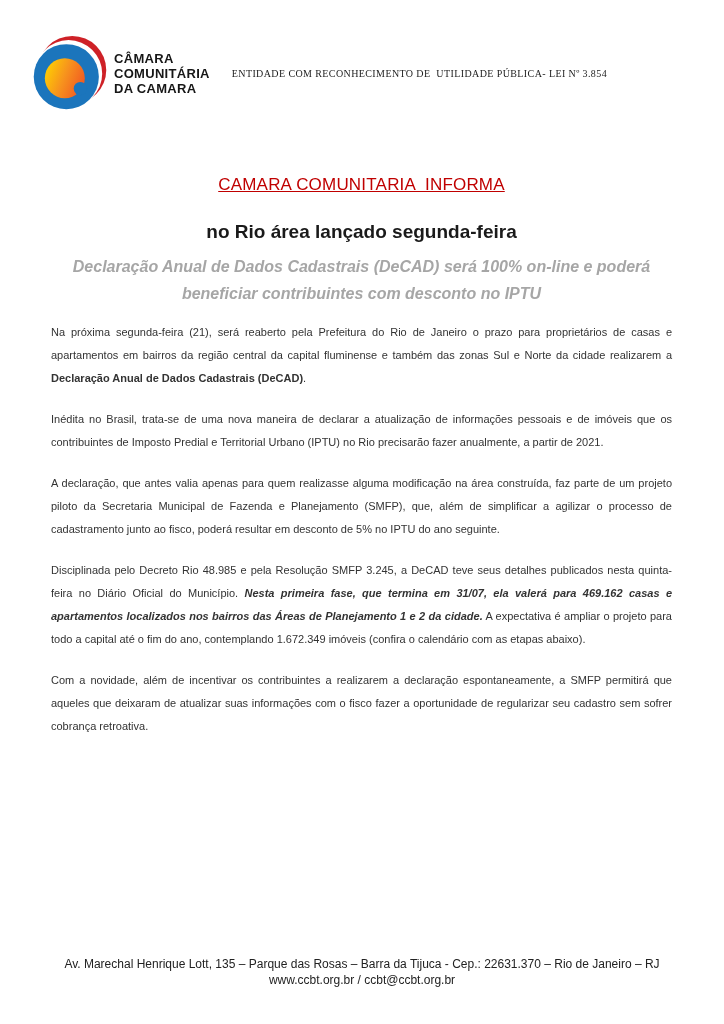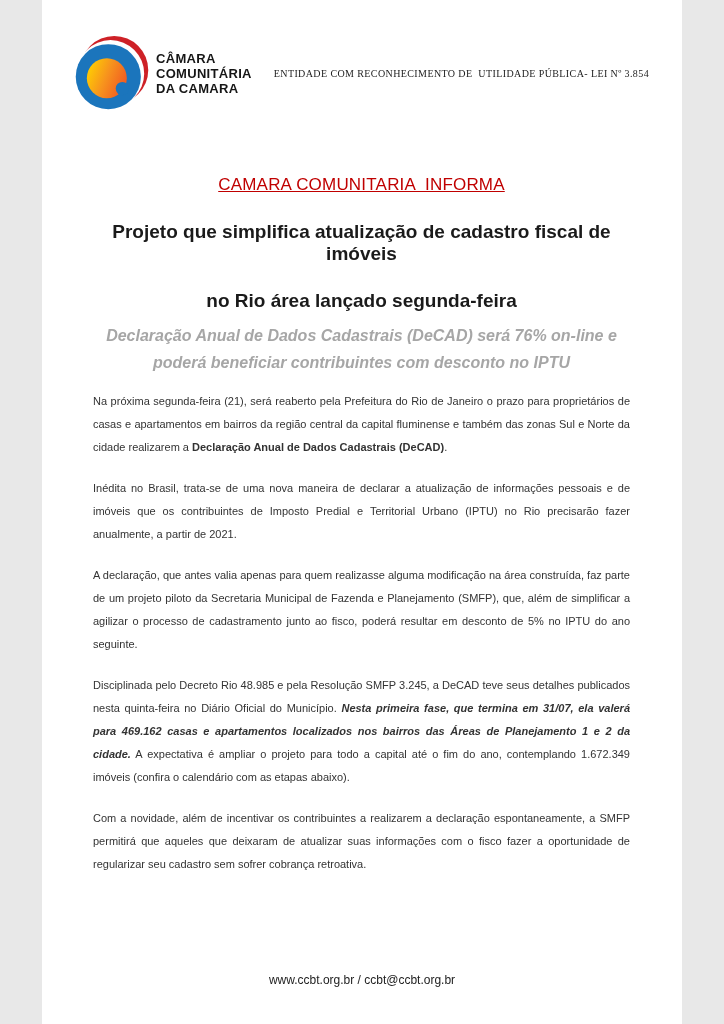--- a/index.html
+++ b/index.html
@@ -1,18 +1,18 @@
 <!DOCTYPE html>
 <html><head>
 <meta charset="utf-8">
 <style>
   html, body { margin: 0; padding: 0; background: #e8e8e8; }
   .page {
     position: relative;
-    width: 640px;
+    width: 724px;
     height: 1024px;
     margin: 0 auto;
     background: #ffffff;
     font-family: "Liberation Sans", sans-serif;
     overflow: hidden;
   }
 
   
   .header {
     position: absolute;
@@ -123,29 +123,29 @@
     <div class="logo-text">
       <div>CÂMARA</div>
       <div>COMUNITÁRIA</div>
       <div>DA CAMARA</div>
     </div>
     <div class="entity-line">ENTIDADE COM RECONHECIMENTO DE  UTILIDADE PÚBLICA- LEI Nº 3.854</div>
   </div>
 
   <div class="content">
     <div class="banner">CAMARA COMUNITARIA  INFORMA</div>
-    <div class="headline-line">Projeto que simplifica atualização de cadastro fiscal de imóveis</div>
     <div class="headline-line second">no Rio área lançado segunda-feira</div>
-    <div class="subtitle">Declaração Anual de Dados Cadastrais (DeCAD) será 76% on-line e poderá beneficiar contribuintes com desconto no IPTU</div>
+    <div class="subtitle">Declaração Anual de Dados Cadastrais (DeCAD) será 100% on-line e poderá beneficiar contribuintes com desconto no IPTU</div>
     <div class="body-paragraphs" id="paragraphs">
         <p><span>Na próxima segunda-feira (21), será reaberto pela Prefeitura do Rio de Janeiro o prazo para proprietários de casas e apartamentos em bairros da região central da capital fluminense e também das zonas Sul e Norte da cidade realizarem a </span><span class="seg-bold">Declaração Anual de Dados Cadastrais (DeCAD)</span><span>.</span></p>
         <p><span>Inédita no Brasil, trata-se de uma nova maneira de declarar a atualização de informações pessoais e de imóveis que os contribuintes de Imposto Predial e Territorial Urbano (IPTU) no Rio precisarão fazer anualmente, a partir de 2021.</span></p>
         <p><span>A declaração, que antes valia apenas para quem realizasse alguma modificação na área construída, faz parte de um projeto piloto da Secretaria Municipal de Fazenda e Planejamento (SMFP), que, além de simplificar a agilizar o processo de cadastramento junto ao fisco, poderá resultar em desconto de 5% no IPTU do ano seguinte.</span></p>
         <p><span>Disciplinada pelo Decreto Rio 48.985 e pela Resolução SMFP 3.245, a DeCAD teve seus detalhes publicados nesta quinta-feira no Diário Oficial do Município. </span><span class="seg-bold-italic">Nesta primeira fase, que termina em 31/07, ela valerá para 469.162 casas e apartamentos localizados nos bairros das Áreas de Planejamento 1 e 2 da cidade.</span><span> A expectativa é ampliar o projeto para todo a capital até o fim do ano, contemplando 1.672.349 imóveis (confira o calendário com as etapas abaixo).</span></p>
         <p><span>Com a novidade, além de incentivar os contribuintes a realizarem a declaração espontaneamente, a SMFP permitirá que aqueles que deixaram de atualizar suas informações com o fisco fazer a oportunidade de regularizar seu cadastro sem sofrer cobrança retroativa.</span></p>
       </div>
   </div>
 
   <div class="footer">
+    <div>Av. Marechal Henrique Lott, 135 – Parque das Rosas – Barra da Tijuca - Cep.: 22631.370 – Rio de Janeiro – RJ</div>
     <div>www.ccbt.org.br  /  ccbt@ccbt.org.br</div>
   </div>
 
 </div>
 
 </body></html>

